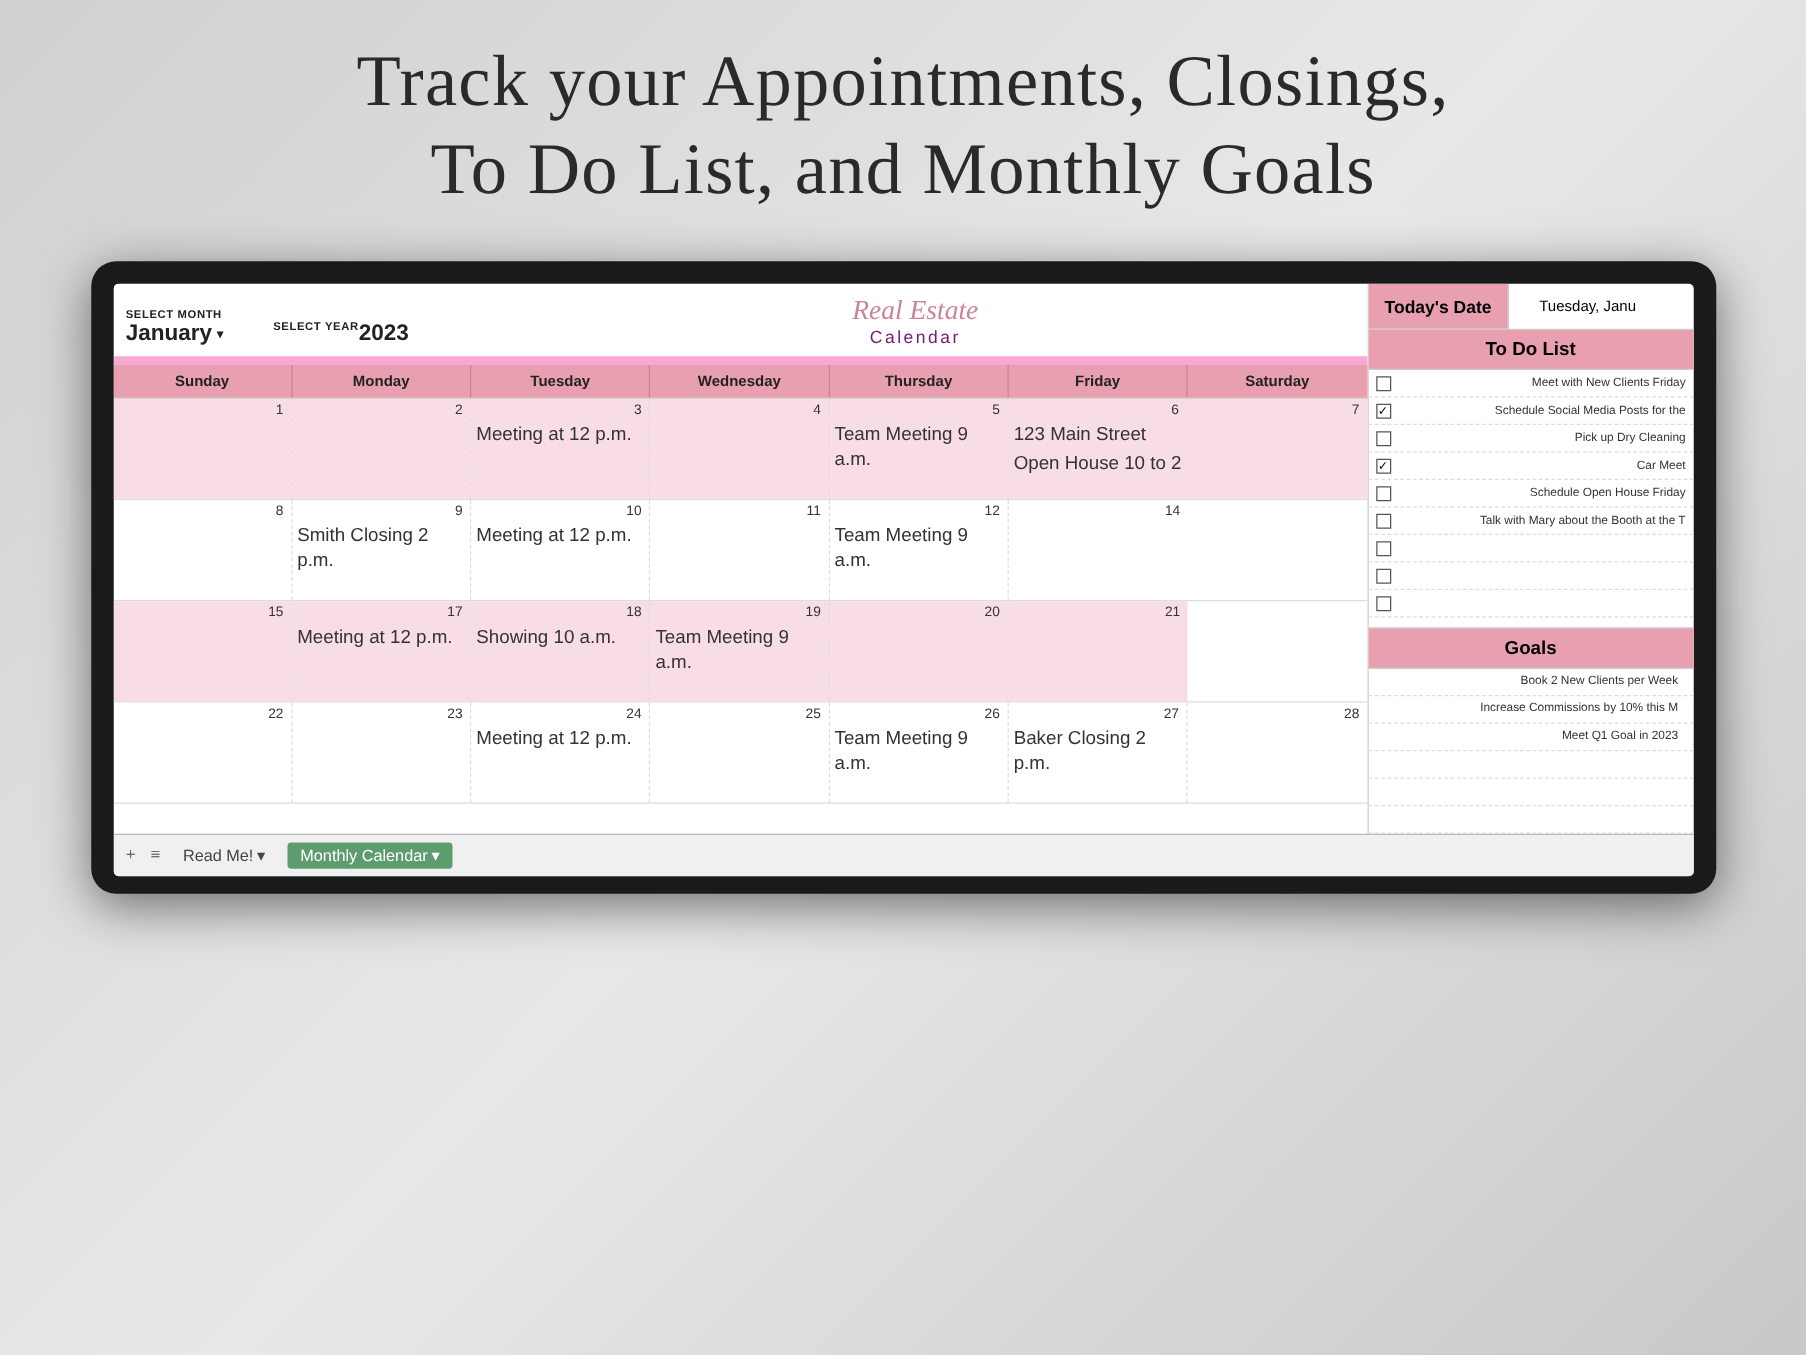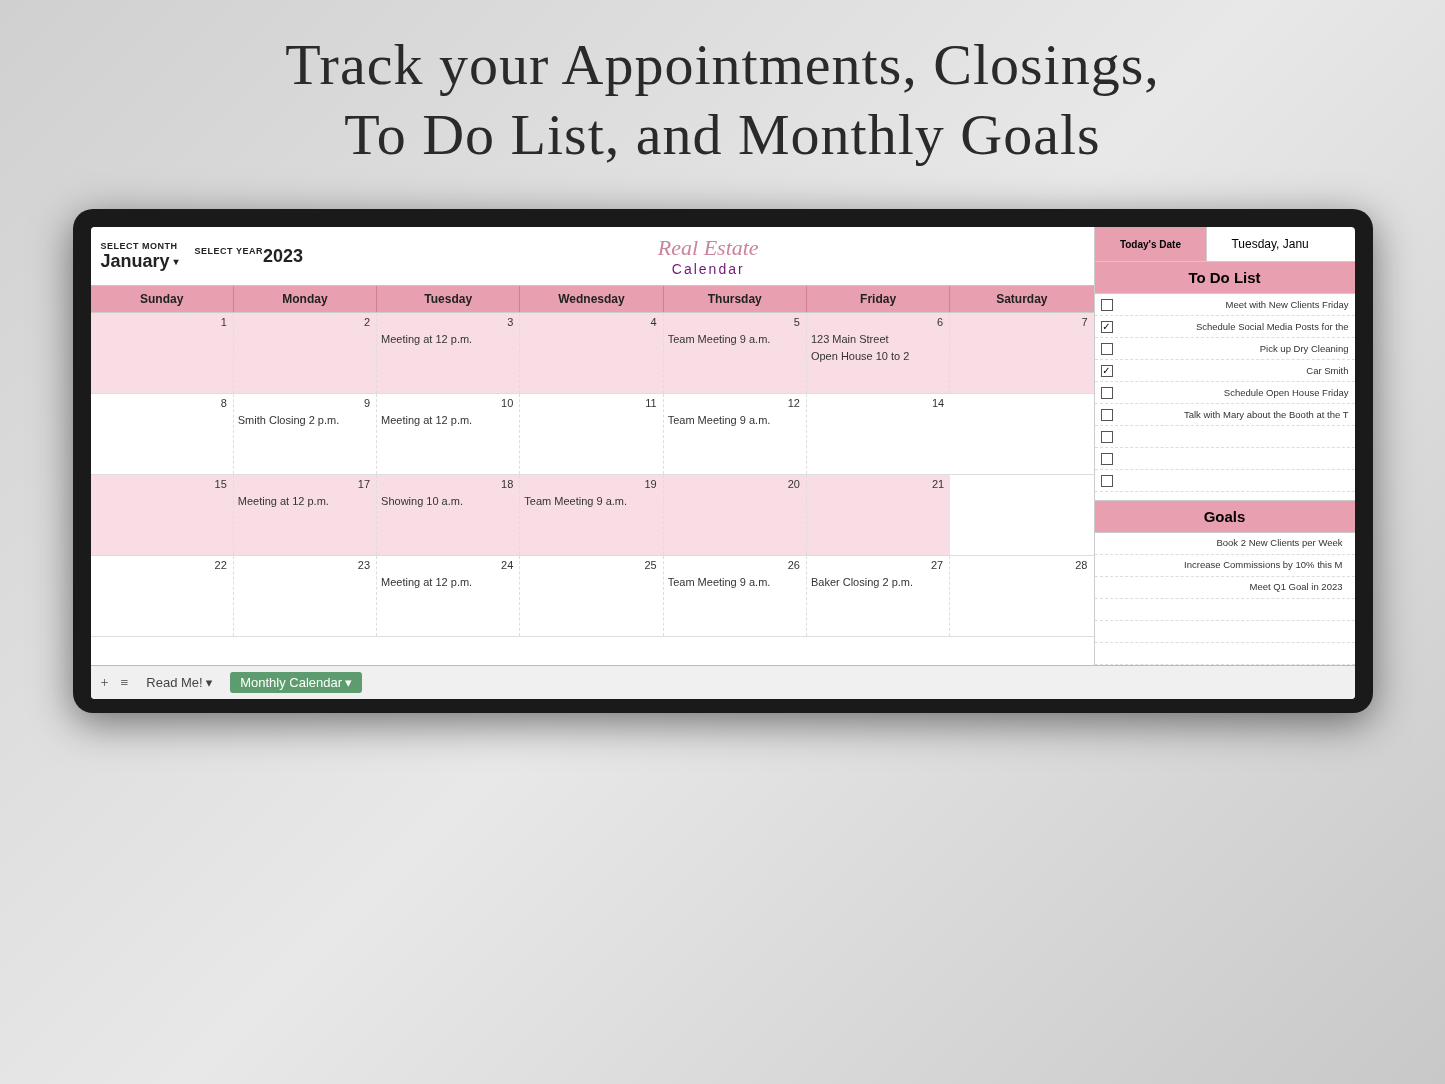--- a/index.html
+++ b/index.html
@@ -46,24 +46,25 @@
       flex: 1;
       border-right: 1px solid #ccc;
     }
     .sidebar-section {
       width: 260px;
       min-width: 260px;
     }
     
     .cal-header {
       display: flex;
-      align-items: center;
+      align-items: flex-end;
       padding: 8px 10px;
-      border-bottom: 1px solid #f9a8d4;
+      border-bottom: 7px solid #f9a8d4;
       background: #fff;
+      gap: 24px;
     }
     .select-month-year {
       display: flex;
       flex-direction: column;
       margin-right: 16px;
     }
     .select-label {
       font-size: 9px;
       font-weight: bold;
       color: #222;
@@ -144,37 +145,37 @@
     .cal-cell:last-child { border-right: none; }
     .cell-number {
       font-size: 11px;
       color: #333;
       font-family: Arial, sans-serif;
       text-align: right;
       display: block;
       padding: 1px 2px;
     }
     .cell-event {
-      font-size: 11px;
+      font-size: 15px;
       color: #333;
       font-family: Arial, sans-serif;
       margin-top: 3px;
       line-height: 1.3;
     }
     
     .pink-bg { background: #f9dde4; }
     
     .sidebar-today {
       display: flex;
       border-bottom: 1px solid #ccc;
     }
     .sidebar-today-label {
       background: #e8a0b0;
       padding: 10px 8px;
-      font-size: 10px;
+      font-size: 14px;
       font-weight: bold;
       font-family: Arial, sans-serif;
       text-align: center;
       flex: 1;
       display: flex;
       align-items: center;
       justify-content: center;
       border-right: 1px solid #ccc;
     }
     .sidebar-today-date {
@@ -435,21 +436,21 @@
             <div class="todo-item">
               <div class="todo-checkbox todo-checked">✓</div>
               <div class="todo-text">Schedule Social Media Posts for the</div>
             </div>
             <div class="todo-item">
               <div class="todo-checkbox todo-checked"></div>
               <div class="todo-text">Pick up Dry Cleaning</div>
             </div>
             <div class="todo-item">
               <div class="todo-checkbox todo-checked">✓</div>
-              <div class="todo-text">Car Smith</div>
+              <div class="todo-text">Car Meet</div>
             </div>
             <div class="todo-item">
               <div class="todo-checkbox todo-checked"></div>
               <div class="todo-text">Schedule Open House Friday</div>
             </div>
             <div class="todo-item">
               <div class="todo-checkbox todo-checked"></div>
               <div class="todo-text">Talk with Mary about the Booth at the T</div>
             </div>
             <div class="todo-item">

